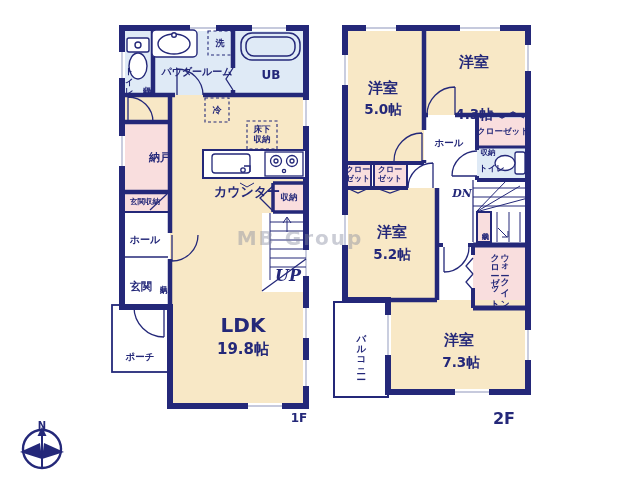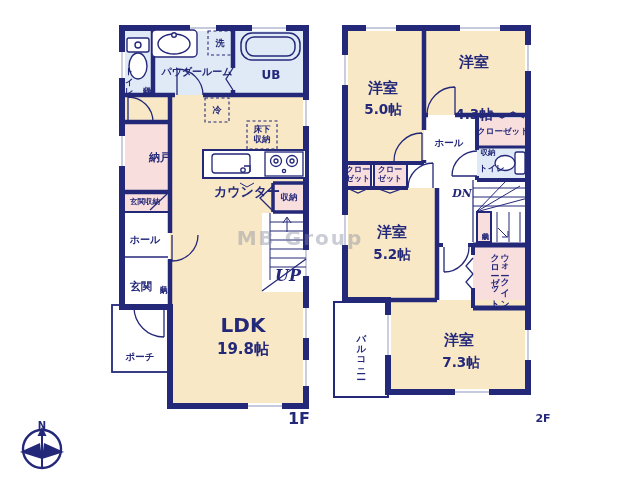--- a/index.html
+++ b/index.html
@@ -209,21 +209,21 @@
   <div class="plan-label" style="left:145px;top:202px;font-size:7.5px;">玄関収納</div>
   <div class="plan-label" style="left:145px;top:240px;font-size:10px;">ホール</div>
   <div class="plan-label" style="left:141px;top:287px;font-size:11px;">玄関</div>
   <div class="plan-label v" style="left:163px;top:280px;font-size:7.5px;">収納</div>
   <div class="plan-label" style="left:140px;top:357px;font-size:9.5px;">ポーチ</div>
   <div class="plan-label" style="left:247px;top:192px;font-size:13px;">カウンター</div>
   <div class="plan-label" style="left:289px;top:198px;font-size:8.5px;">収納</div>
   <div class="plan-label serif-i" style="left:288px;top:276px;font-size:16px;">UP</div>
   <div class="plan-label" style="left:243px;top:325px;font-size:20px;">LDK</div>
   <div class="plan-label" style="left:243px;top:349px;font-size:15px;">19.8帖</div>
-  <div class="plan-label" style="left:299px;top:419px;font-size:16px;font-weight:600;">1F</div>
+  <div class="plan-label" style="left:299px;top:419px;font-size:12px;font-weight:600;">1F</div>
 
   <div class="plan-label" style="left:383px;top:88px;font-size:15px;">洋室</div>
   <div class="plan-label" style="left:383px;top:110px;font-size:13.5px;">5.0帖</div>
   <div class="plan-label" style="left:474px;top:62px;font-size:15px;">洋室</div>
   <div class="plan-label" style="left:474px;top:85px;font-size:13.5px;margin-top:30px;">4.3帖</div>
   <div class="plan-label" style="left:503px;top:132px;font-size:8.5px;">クローゼット</div>
   <div class="plan-label" style="left:488px;top:153px;font-size:7.5px;">収納</div>
   <div class="plan-label" style="left:492px;top:169px;font-size:8.5px;">トイレ</div>
   <div class="plan-label" style="left:449px;top:143px;font-size:9.5px;">ホール</div>
   <div class="plan-label two" style="left:358px;top:175px;font-size:8px;">
@@ -238,17 +238,17 @@
   <div class="plan-label" style="left:392px;top:255px;font-size:13.5px;">5.2帖</div>
   <div class="plan-label serif-i" style="left:462px;top:194px;font-size:11px;">DN</div>
   <div class="plan-label v" style="left:484px;top:227px;font-size:7px;letter-spacing:0;">収納</div>
   <div class="plan-label v two" style="left:500px;top:276px;font-size:9px;">
     <span>ウォークイン</span>
     <span>クローゼット</span>
   </div>
   <div class="plan-label v" style="left:361px;top:351px;font-size:9.5px;">バルコニー</div>
   <div class="plan-label" style="left:459px;top:340px;font-size:15px;">洋室</div>
   <div class="plan-label" style="left:461px;top:363px;font-size:13.5px;">7.3帖</div>
-  <div class="plan-label" style="left:543px;top:419px;font-size:11px;font-weight:600;">2F</div>
+  <div class="plan-label" style="left:504px;top:419px;font-size:16px;font-weight:600;">2F</div>
 
   <div class="plan-label" style="left:42px;top:426px;font-size:10px;">N</div>
   <div class="plan-label wm" style="left:300px;top:238px;">MB Group</div>
 </div>
 
 </body></html>

